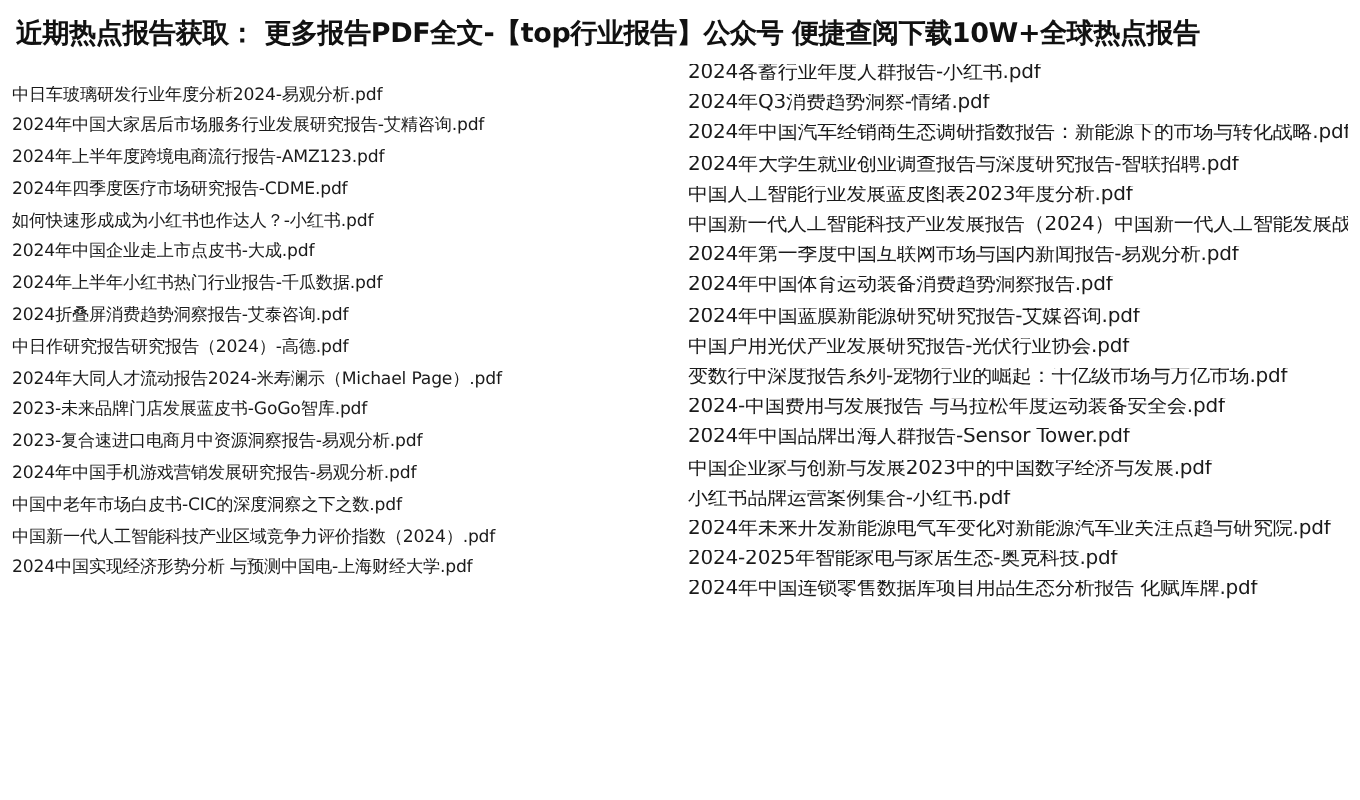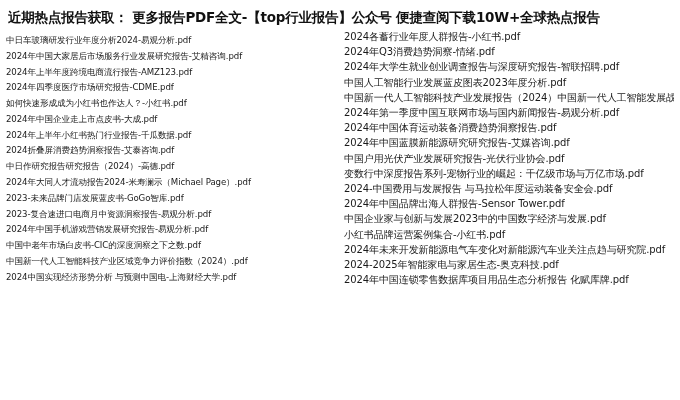--- a/index.html
+++ b/index.html
@@ -80,20 +80,21 @@
       <div class="file-item">2023-复合速进口电商月中资源洞察报告-易观分析.pdf</div>
       <div class="file-item">2024年中国手机游戏营销发展研究报告-易观分析.pdf</div>
       <div class="file-item">中国中老年市场白皮书-CIC的深度洞察之下之数.pdf</div>
       <div class="file-item">中国新一代人工智能科技产业区域竞争力评价指数（2024）.pdf</div>
       <div class="file-item">2024中国实现经济形势分析 与预测中国电-上海财经大学.pdf</div>
     </div>
 
     <div class="col col-right">
       <div class="file-item">2024各蓄行业年度人群报告-小红书.pdf</div>
       <div class="file-item">2024年Q3消费趋势洞察-情绪.pdf</div>
+      <div class="file-item">2024年中国汽车经销商生态调研指数报告：新能源下的市场与转化战略.pdf</div>
       <div class="file-item">2024年大学生就业创业调查报告与深度研究报告-智联招聘.pdf</div>
       <div class="file-item">中国人工智能行业发展蓝皮图表2023年度分析.pdf</div>
       <div class="file-item">中国新一代人工智能科技产业发展报告（2024）中国新一代人工智能发展战略研究院.pdf</div>
       <div class="file-item">2024年第一季度中国互联网市场与国内新闻报告-易观分析.pdf</div>
       <div class="file-item">2024年中国体育运动装备消费趋势洞察报告.pdf</div>
       <div class="file-item">2024年中国蓝膜新能源研究研究报告-艾媒咨询.pdf</div>
       <div class="file-item">中国户用光伏产业发展研究报告-光伏行业协会.pdf</div>
       <div class="file-item">变数行中深度报告系列-宠物行业的崛起：千亿级市场与万亿市场.pdf</div>
       <div class="file-item">2024-中国费用与发展报告 与马拉松年度运动装备安全会.pdf</div>
       <div class="file-item">2024年中国品牌出海人群报告-Sensor Tower.pdf</div>

